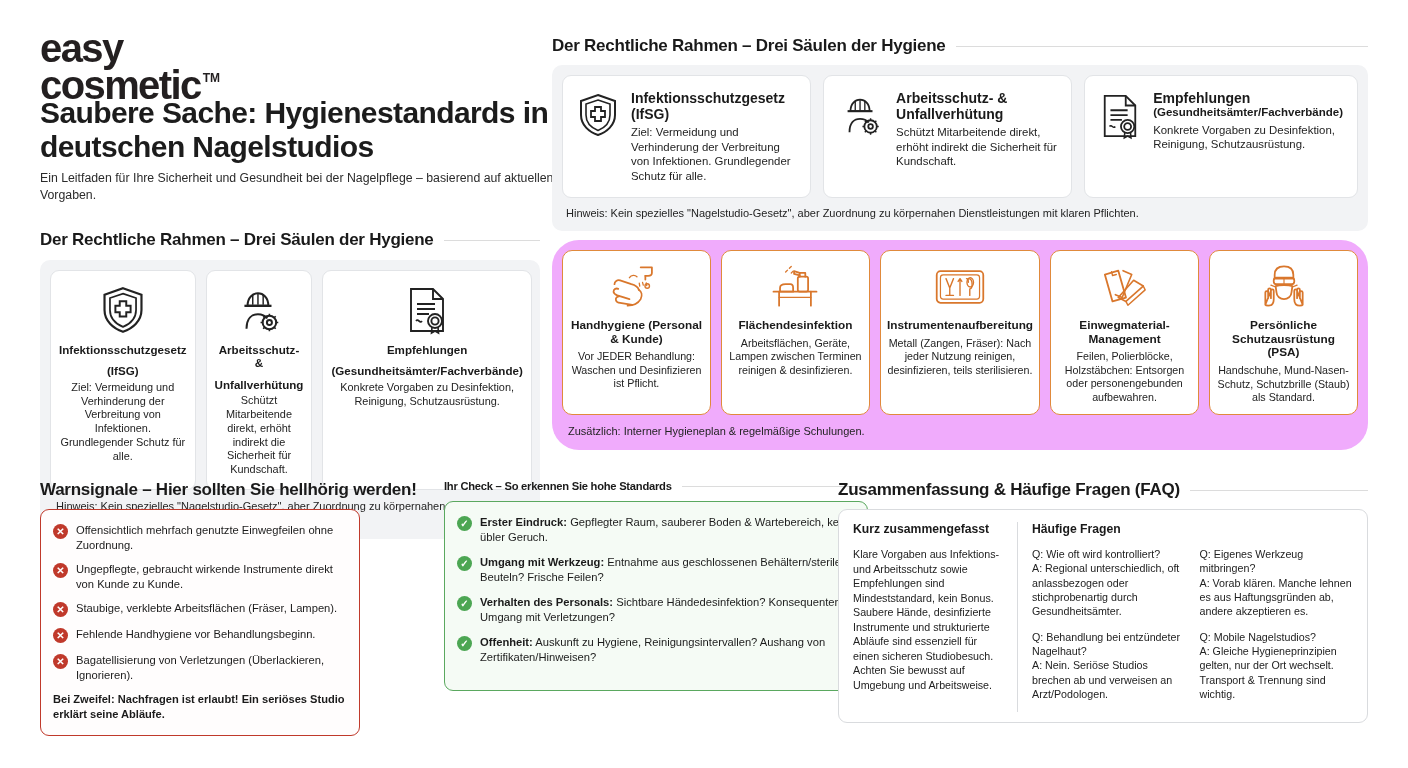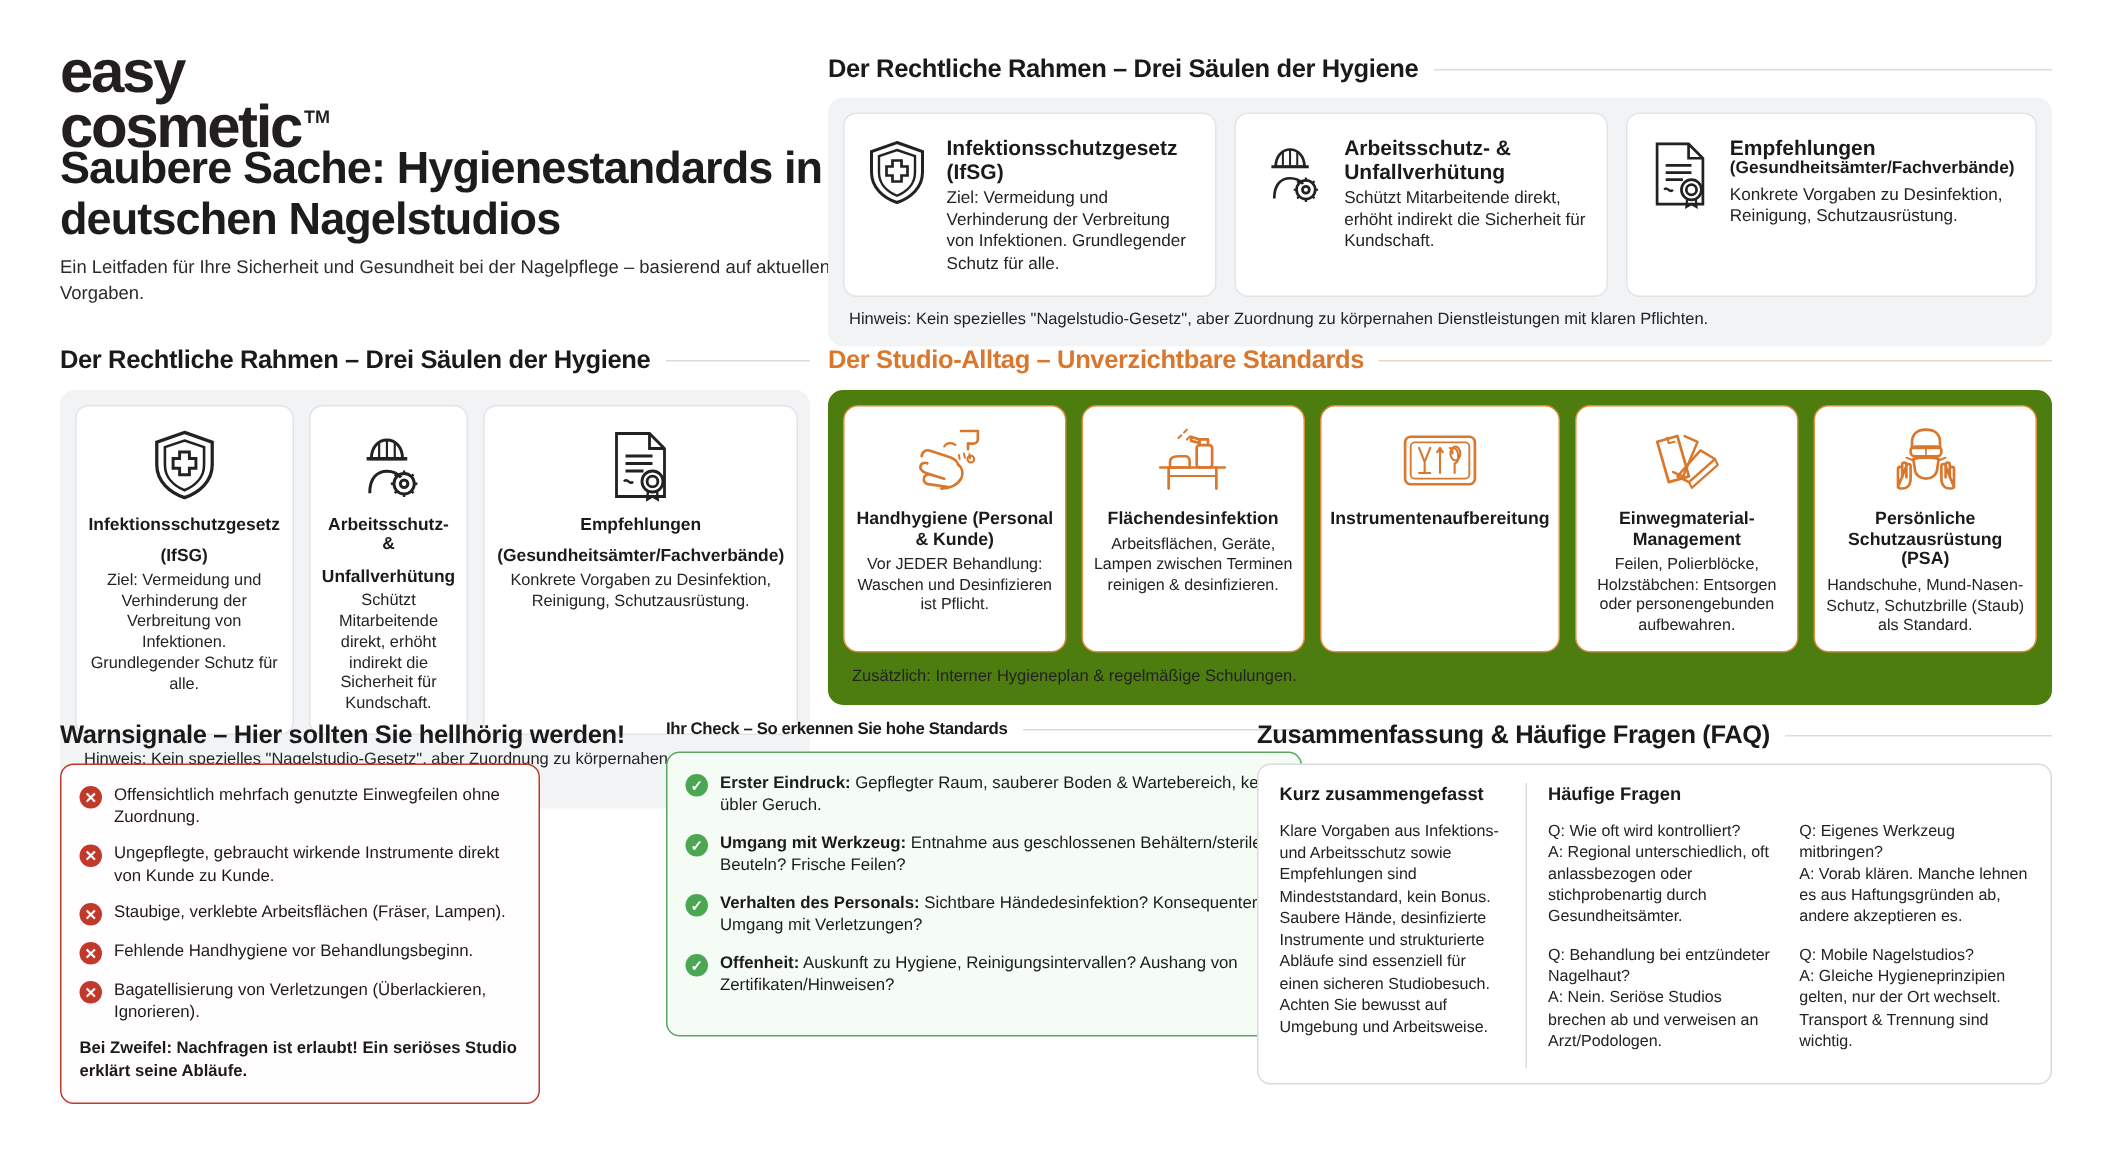--- a/index.html
+++ b/index.html
@@ -30,21 +30,21 @@
   .sec-head { display: flex; align-items: center; gap: 10px; }
   .sec-head .txt { font-size: 17px; font-weight: 700; letter-spacing: -0.25px;
                    white-space: nowrap; }
   .sec-head .rule { flex: 1; height: 1px; background: #dcdcdc; }
   .sec-head.orange .txt { color: #d9772c; }
   .sec-head.orange .rule { background: #f0d5be; }
 
   
   .panel { border-radius: 10px; }
   .panel-gray { background: #f2f3f5; }
-  .panel-peach { background: #4d7c0f; }
+  .panel-peach { background: #f0abfc; border-radius: 27px; }
 
   .card {
     background: #ffffff; border: 1px solid #e2e4e7; border-radius: 9px;
     display: flex; flex-direction: column; align-items: center;
   }
   .card-orange { border: 1.6px solid #e08a3c; border-radius: 10px; }
 
   .card-title { font-weight: 700; line-height: 1.16; text-align: center; }
   .card-body  { line-height: 1.26; text-align: center; color: #232323; }
 
@@ -255,24 +255,20 @@
           <div class="card-title">(Gesundheitsämter/Fachverbände)</div>
           <div class="card-body">Konkrete Vorgaben zu Desinfektion, Reinigung, Schutzausrüstung.</div>
         </div>
 
       </div>
       <div class="panel-note">Hinweis: Kein spezielles "Nagelstudio-Gesetz", aber Zuordnung zu körpernahen Dienstleistungen mit klaren Pflichten.</div>
     </div>
   </div>
 
   <div id="studio">
-    <div class="sec-head orange">
-      <div class="txt">Der Studio-Alltag – Unverzichtbare Standards</div>
-      <div class="rule"></div>
-    </div>
     <div class="panel panel-peach">
       <div class="cards">
 
         <div class="card card-orange">
           <div>
             <svg width="58" height="48" viewBox="0 0 62 50" fill="none" stroke="#d9772c" stroke-width="1.9" stroke-linecap="round" stroke-linejoin="round">
               <path d="M36 4 H48 V10 C48 12 46 13 44 13 H41"></path>
               <path d="M41 13 V17"></path>
               <path d="M38 20 L38.8 23 M42 20.5 L42.5 23.5 M34.5 21 L35 24" stroke-width="1.4"></path>
               <path d="M8 22 C8 19 11 17 14 18 L26 22 C30 23 33 25 34 28"></path>
@@ -309,20 +305,21 @@
             <svg width="54" height="48" viewBox="0 0 58 50" fill="none" stroke="#d9772c" stroke-width="1.9" stroke-linecap="round" stroke-linejoin="round">
               <rect x="4" y="8" width="50" height="34" rx="4"></rect>
               <rect x="8" y="12" width="42" height="26" rx="3" stroke-width="1.3"></rect>
               <path d="M14 16 L18 26 M22 16 L18 26 M18 26 V34 M14 34 H22" stroke-width="1.5"></path>
               <path d="M29 16 L29 34 M27 19 L29 16 L31 19" stroke-width="1.5"></path>
               <path d="M38 16 C41 16 42 19 42 22 C42 25 41 27 39.5 27 L39.5 34 M36 16 C37.5 16 38 18 38 20" stroke-width="1.5"></path>
               <ellipse cx="40" cy="20" rx="3.5" ry="5" stroke-width="1.5"></ellipse>
             </svg>
           </div>
           <div class="card-title">Instrumentenaufbereitung</div>
+          <div class="card-body">Metall (Zangen, Fräser): Nach jeder Nutzung reinigen, desinfizieren, teils sterilisieren.</div>
         </div>
 
         <div class="card card-orange">
           <div>
             <svg width="56" height="48" viewBox="0 0 58 50" fill="none" stroke="#d9772c" stroke-width="1.9" stroke-linecap="round" stroke-linejoin="round">
               <path d="M8 12 L22 8 L30 36 L16 40 Z"></path>
               <path d="M15 9 L16 13 L20 12" stroke-width="1.4"></path>
               <path d="M27 8 L36 12 L26 36 L19 33" stroke-width="1.7"></path>
               <path d="M38 18 L48 24 L30 40 L22 36 Z" stroke-width="1.7"></path>
               <path d="M30 40 L32 44 L50 28 L48 24" stroke-width="1.5"></path>

